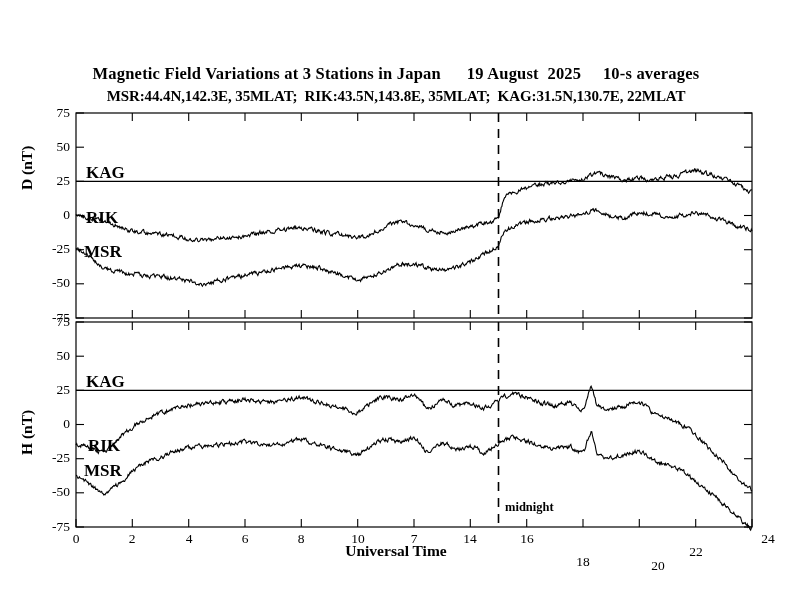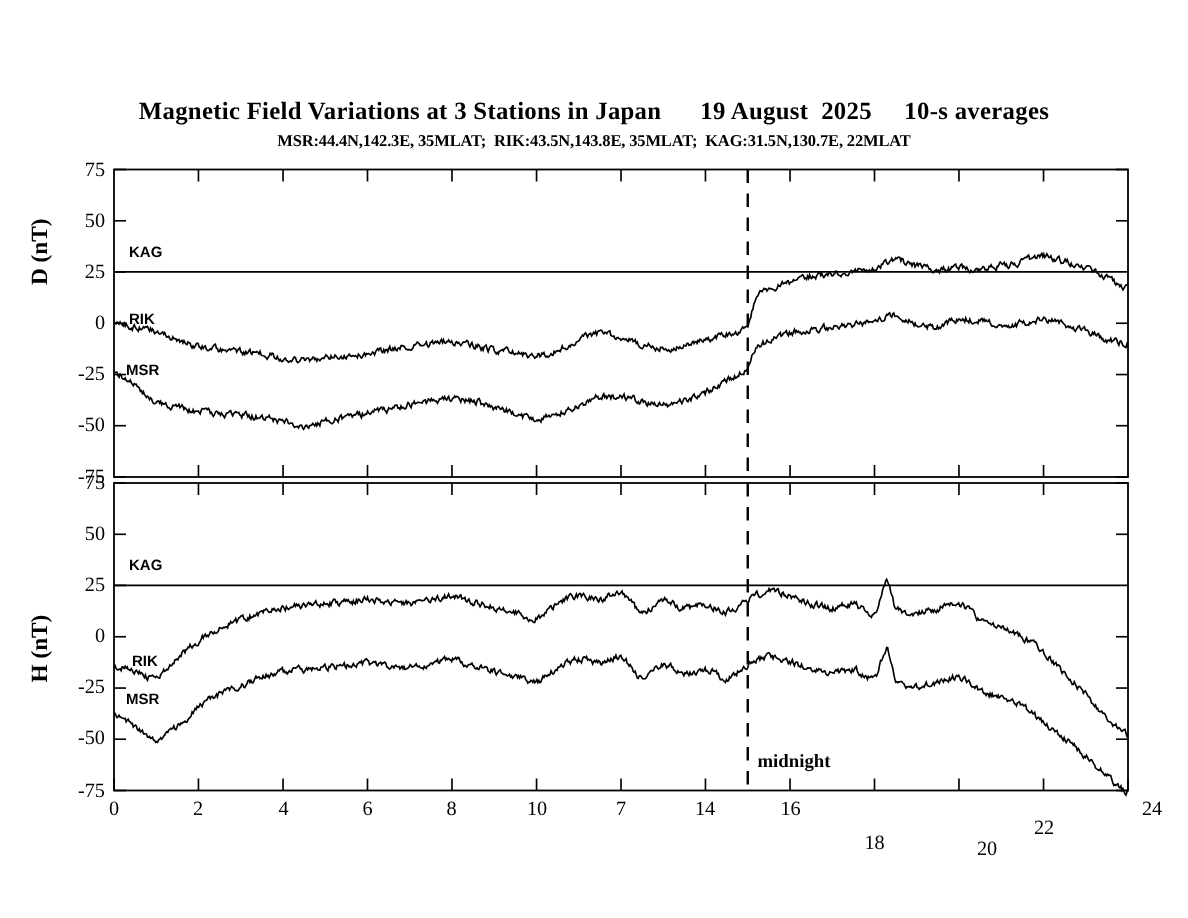--- a/index.html
+++ b/index.html
@@ -25,21 +25,21 @@
     white-space: pre;
   }
   #main-title {
     top: 64px;
     font-size: 16.5px;
     font-weight: bold;
     letter-spacing: 0.2px;
   }
   #sub-title {
     top: 88px;
-    font-size: 11px;
+    font-size: 15px;
     font-weight: bold;
     letter-spacing: -0.1px;
   }
   #plot-area {
     position: absolute;
     left: 0;
     top: 0;
     width: 792px;
     height: 612px;
   }
@@ -77,22 +77,22 @@
   }
   .xtick-text {
     position: absolute;
     font-size: 13.5px;
     font-family: "Liberation Serif", serif;
     text-align: center;
     width: 20px;
   }
   .station-tag {
     position: absolute;
-    font-size: 10px;
-    font-family: Liberation Sans, sans-serif;
+    font-size: 17px;
+    font-family: Liberation Serif, serif;
     font-weight: bold;
   }
   #midnight-label {
     position: absolute;
     left: 505px;
     top: 500px;
     font-size: 12.5px;
     font-family: "Liberation Serif", serif;
     font-weight: bold;
   }
@@ -231,20 +231,21 @@
   <div class="xtick-text" style="left:404px; top:531px;">7</div>
   <div class="xtick-text" style="left:460px; top:531px;">14</div>
   <div class="xtick-text" style="left:517px; top:531px;font-family:Liberation Serif, serif;">16</div>
   <div class="xtick-text" style="left:573px; top:506px;margin-top:48px;">18</div>
   <div class="xtick-text" style="left:629px; top:558px;margin-left:19px;">20</div>
   <div class="xtick-text" style="left:686px; top:531px;margin-top:13px;">22</div>
   <div class="xtick-text" style="left:742px; top:531px;margin-left:16px;">24</div>
 
   <div class="axis-label" id="ylabel-d">D (nT)</div>
   <div class="axis-label" id="ylabel-h">H (nT)</div>
+  <div class="axis-label" id="xlabel">Universal Time</div>
 
   <div class="station-tag" style="left:86px; top:163px;">KAG</div>
   <div class="station-tag" style="left:86px; top:208px;">RIK</div>
   <div class="station-tag" style="left:84px; top:242px;">MSR</div>
   <div class="station-tag" style="left:86px; top:372px;">KAG</div>
   <div class="station-tag" style="left:88px; top:436px;">RIK</div>
   <div class="station-tag" style="left:84px; top:461px;">MSR</div>
 
   <div id="midnight-label">midnight</div>
 

